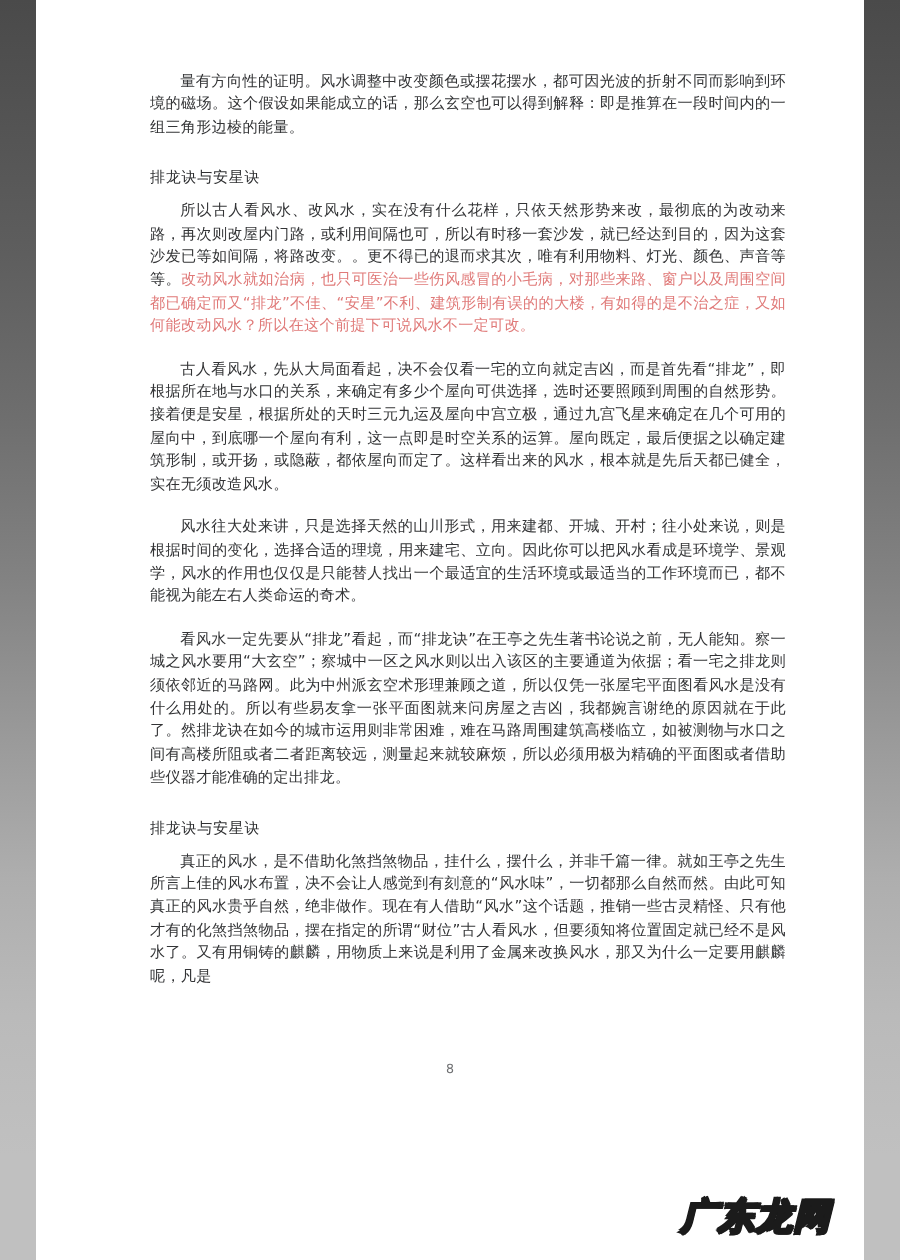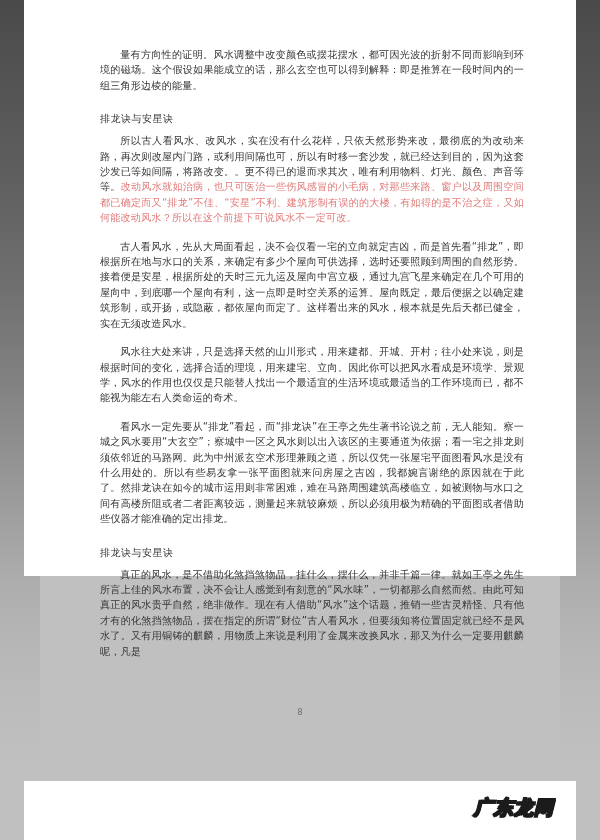--- a/index.html
+++ b/index.html
@@ -46,21 +46,21 @@
   
   .page {
     position: absolute;
     left: 24px;
     width: 552px;
     background: #ffffff;
     box-sizing: border-box;
   }
   .page-main {
     top: 0;
-    height: 576px;
+    height: 840px;
   }
   .page-next {
     top: 781px;
     height: 59px;
   }
 
   
   .content {
     position: absolute;
     left: 76px;
@@ -105,21 +105,21 @@
     font-size: 8.4px;
     color: #6e6f71;
     font-family: "DejaVu Sans", "Liberation Sans", sans-serif;
   }
 
   
   .watermark {
     position: absolute;
     right: 22px;
     top: 14px;
-    font-size: 19px;
+    font-size: 24px;
     font-weight: 700;
     font-style: italic;
     letter-spacing: 1px;
     color: #ffffff;
     -webkit-text-stroke: 1.6px #1b1b1b;
     text-shadow:
       -1px -1px 0 #1b1b1b,
        1px -1px 0 #1b1b1b,
       -1px  1px 0 #1b1b1b,
        1px  1px 0 #1b1b1b;

